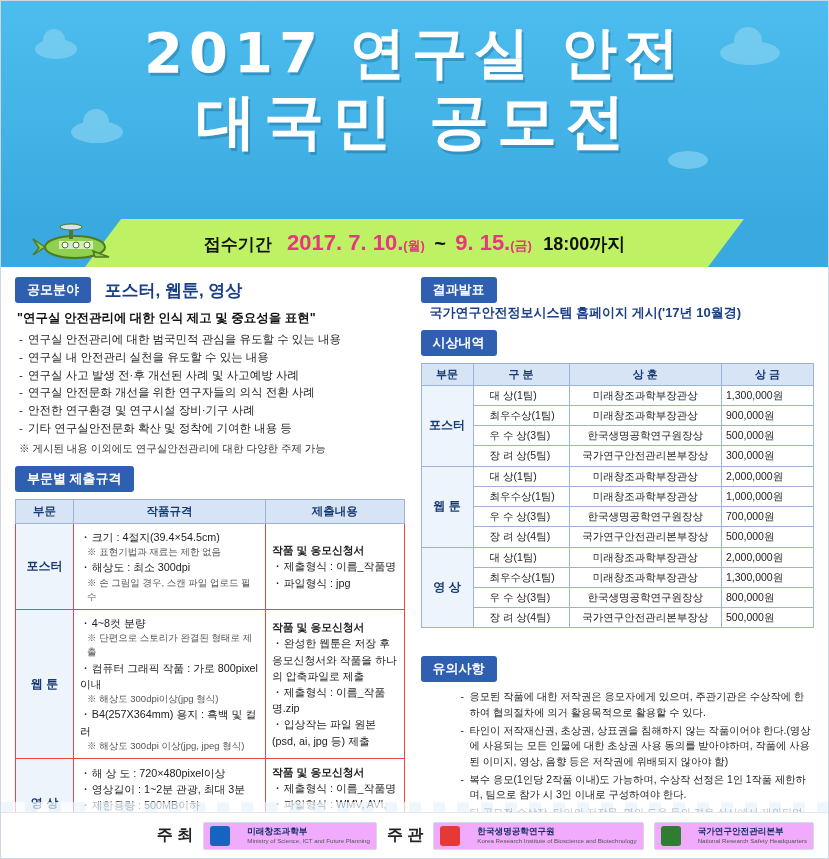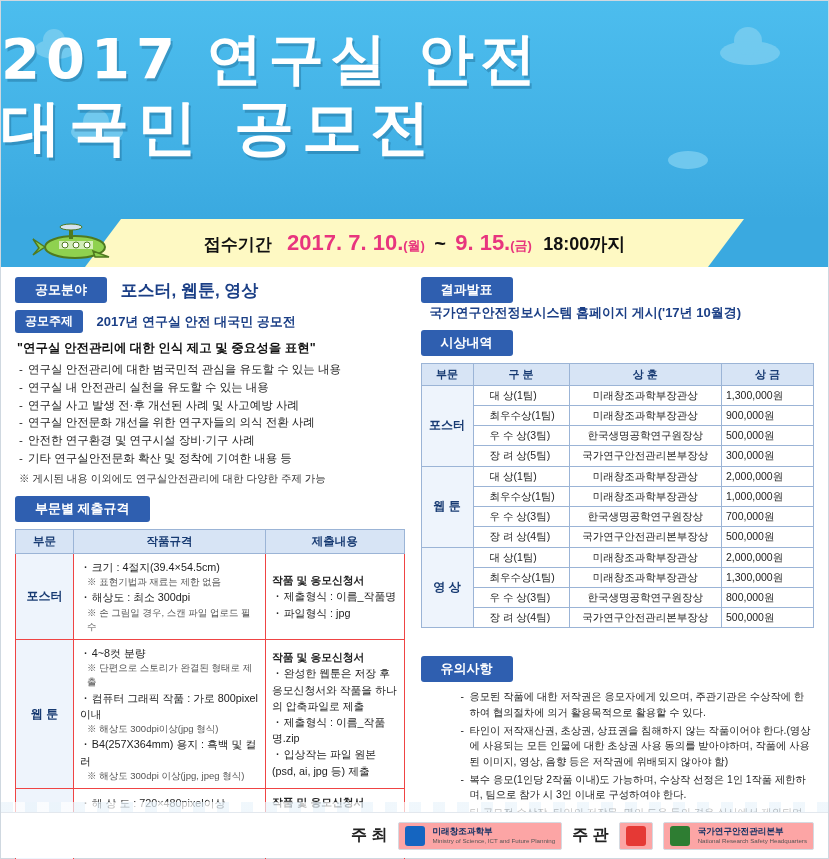--- a/index.html
+++ b/index.html
@@ -39,22 +39,22 @@
   }
   .c1 { width: 42px; height: 20px; left: 34px; top: 38px; }
   .c1:before { content:""; position:absolute; width:22px; height:22px; background:#79cdf0; border-radius:50%; left:8px; top:-10px; }
   .c2 { width: 52px; height: 22px; left: 70px; top: 120px; }
   .c2:before { content:""; position:absolute; width:26px; height:26px; background:#79cdf0; border-radius:50%; left:12px; top:-12px; }
   .c3 { width: 60px; height: 24px; right: 48px; top: 40px; }
   .c3:before { content:""; position:absolute; width:28px; height:28px; background:#79cdf0; border-radius:50%; left:14px; top:-14px; }
   .c4 { width: 40px; height: 18px; right: 120px; top: 150px; }
   .title-wrap {
     position: relative;
-    text-align: left;
-    padding-top: 12px;
+    text-align: center;
+    padding-top: 6px;
   }
   .title-line1 {
     font-family: "DejaVu Sans", sans-serif;
     font-size: 56px;
     font-weight: bold;
     color: #ffffff;
     letter-spacing: 6px;
     text-shadow: 2px 3px 0 rgba(20,90,130,.35);
     line-height: 1.15;
     margin-top: 14px;
@@ -66,21 +66,21 @@
     color: #ffffff;
     letter-spacing: 8px;
     text-shadow: 2px 3px 0 rgba(20,90,130,.35);
     line-height: 1.15;
     margin-top: 2px;
   }
   
   .period-bar {
     position: relative;
     height: 48px;
-    background: #fef9c3;
+    background: #bef264;
     display: flex;
     align-items: center;
     justify-content: center;
     border-bottom: 0;
   }
   .period-bar .wedge-left {
     position: absolute; left: 0; top: 0; height: 48px; width: 120px;
     background: #3aa9e0;
     clip-path: polygon(0 0, 100% 0, 70% 100%, 0 100%);
   }
@@ -118,21 +118,21 @@
   }
   .col-left { width: 390px; }
   .col-right { width: 394px; }
 
   .tag {
     display: inline-block;
     background: #2f5fb0;
     color: #fff;
     font-size: 13px;
     font-weight: bold;
-    padding: 4px 20px;
+    padding: 4px 12px;
     border-radius: 3px;
     vertical-align: middle;
   }
   .tag.sm { font-size: 12px; padding: 3px 10px; }
   .tag-value {
     display: inline-block;
     margin-left: 9px;
     font-size: 17px;
     font-weight: bold;
     color: #1b3f86;
@@ -279,25 +279,25 @@
     border-top: 1px solid #e3e8ee;
   }
   .footer .lbl {
     font-size: 16px;
     font-weight: bold;
     color: #222;
   }
   .org {
     display: flex;
     align-items: center;
-    gap: 8px;
+    gap: 17px;
     border: 1px solid #d4dae1;
     padding: 3px 6px;
     border-radius: 2px;
-    background: #fca5a5;
+    background: #f0abfc;
   }
   .org .mark {
     width: 20px; height: 20px; border-radius: 3px;
     display:inline-block;
   }
   .org .txt { font-size: 7.4px; line-height: 1.25; color: #1b3f86; }
   .org .txt b { font-size: 8.6px; display:block; color:#0f2f63; }
   .org .txt i { font-style: normal; font-size: 6.2px; color:#555; display:block; }
   .wave-strip {
     position: absolute;
@@ -350,24 +350,20 @@
 
   <div class="content">
 
     <div class="col-left">
 
       <div class="row-tag">
         <span class="tag">공모분야</span>
         <span class="tag-value">포스터, 웹툰, 영상</span>
       </div>
 
-      <div class="row-tag">
-        <span class="tag sm">공모주제</span>
-        <span class="tag-value small">2017년 연구실 안전 대국민 공모전</span>
-      </div>
 
       <div class="quote">"연구실 안전관리에 대한 인식 제고 및 중요성을 표현"</div>
       <ul class="bullets">
         <li>연구실 안전관리에 대한 범국민적 관심을 유도할 수 있는 내용</li>
         <li>연구실 내 안전관리 실천을 유도할 수 있는 내용</li>
         <li>연구실 사고 발생 전·후 개선된 사례 및 사고예방 사례</li>
         <li>연구실 안전문화 개선을 위한 연구자들의 의식 전환 사례</li>
         <li>안전한 연구환경 및 연구시설 장비·기구 사례</li>
         <li>기타 연구실안전문화 확산 및 정착에 기여한 내용 등</li>
       </ul>
@@ -563,20 +559,24 @@
     <span class="org">
       <span class="mark" style="background:#1565c0"></span>
       <span class="txt">
         <b>미래창조과학부</b>
         <i>Ministry of Science, ICT and Future Planning</i>
       </span>
     </span>
     <span class="lbl">주 관</span>
     <span class="org">
       <span class="mark" style="background:#e53935"></span>
+      <span class="txt">
+        <b>한국생명공학연구원</b>
+        <i>Korea Research Institute of Bioscience and Biotechnology</i>
+      </span>
     </span>
     <span class="org">
       <span class="mark" style="background:#2e7d32"></span>
       <span class="txt">
         <b>국가연구안전관리본부</b>
         <i>National Research Safety Headquarters</i>
       </span>
     </span>
   </div>
 </div>

